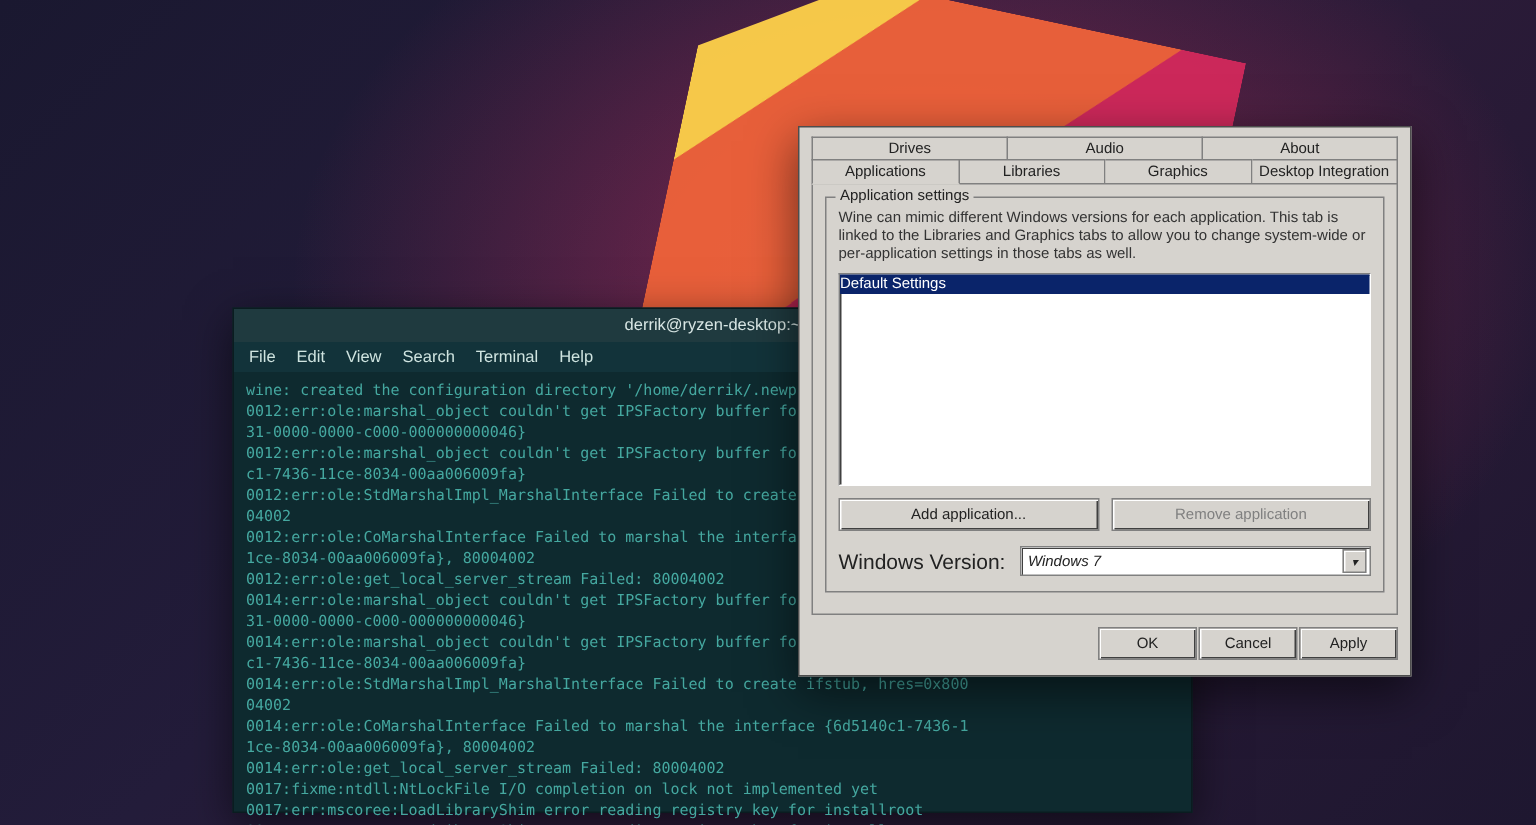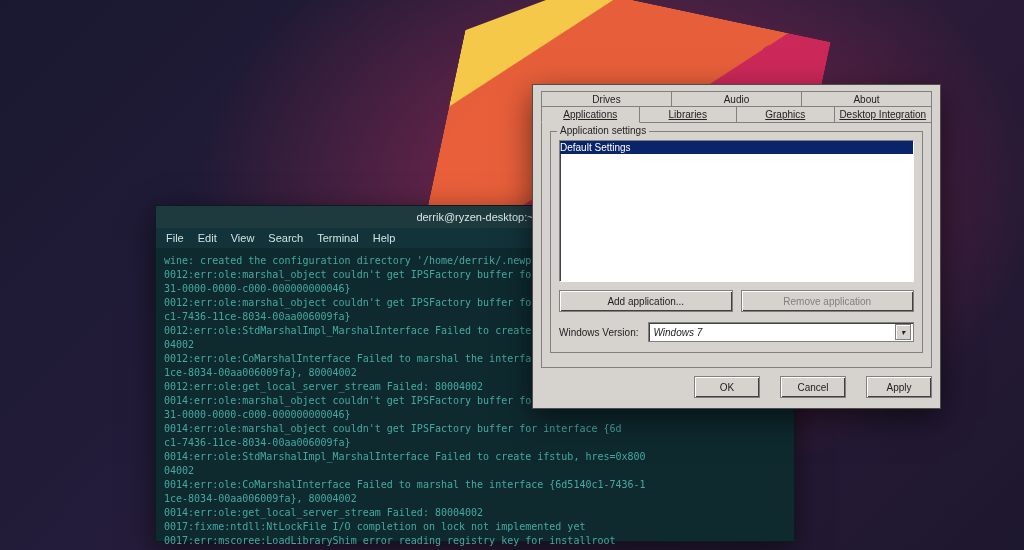--- a/index.html
+++ b/index.html
@@ -49,21 +49,21 @@
   .wine-title{
     height:22px;background:#3d3d3d;color:#fff;display:flex;align-items:center;justify-content:center;
     font-size:12px;font-weight:bold;position:relative;
   }
   .wine-close{
     position:absolute;right:4px;top:3px;width:16px;height:16px;background:#555;color:#fff;
     display:flex;align-items:center;justify-content:center;font-size:11px;border:1px solid #222;
   }
   .wine-inner{padding:6px 8px 10px;}
   .tabrow{display:flex;}
-  .tabrow2{margin-top:-1px;text-decoration:underline;}
+  .tabrow2{margin-top:-1px;}
   .tab{
     flex:1;border:1px solid #808080;border-bottom:none;background:#d6d3ce;
     text-align:center;padding:2px 0;font-size:10px;position:relative;
   }
   .tab+.tab{border-left:none;}
   .tab.active{background:#d6d3ce;z-index:2;border-bottom:1px solid #d6d3ce;margin-bottom:-1px;}
   .tabpanel{
     border:1px solid #808080;background:#d6d3ce;padding:8px;margin-top:0;
   }
   .group{
@@ -80,31 +80,31 @@
   .listbox .item{padding:1px 0;}
   .listbox .item.sel{background:#0a246a;color:#fff;}
   .btnrow{display:flex;gap:8px;margin-top:8px;}
   .winbtn{
     flex:1;height:20px;border:1px solid #808080;background:#d6d3ce;
     box-shadow:inset 1px 1px 0 #fff, inset -1px -1px 0 #404040;
     font-size:10px;display:flex;align-items:center;justify-content:center;
   }
   .winbtn.disabled{color:#808080;}
   .verrow{display:flex;align-items:center;gap:10px;margin-top:10px;}
-  .verrow label{font-size:10px;white-space:nowrap;}
+  .verrow label{font-size:14px;white-space:nowrap;}
   .combo{
     flex:1;height:18px;border:1px solid #808080;background:#fff;
     box-shadow:inset 1px 1px 0 #404040;display:flex;align-items:center;justify-content:space-between;
     padding:0 2px 0 4px;font-size:10px;font-style:italic;
   }
   .combo .arrow{
     width:14px;height:14px;background:#d6d3ce;border:1px solid #808080;
     box-shadow:inset 1px 1px 0 #fff;display:flex;align-items:center;justify-content:center;font-size:8px;
   }
-  .dlg-btns{display:flex;justify-content:flex-end;gap:20px;margin-top:8px;}
+  .dlg-btns{display:flex;justify-content:flex-end;gap:1px;margin-top:8px;}
   .dlg-btns .winbtn{flex:0 0 64px;}
 </style>
 </head>
 <body>
 
 <div class="desktop">
   <div class="art"></div>
 
   <div class="term">
     <div class="term-title">
@@ -137,20 +137,21 @@
       <div class="tabrow tabrow2">
         <div class="tab active">Applications</div>
         <div class="tab">Libraries</div>
         <div class="tab">Graphics</div>
         <div class="tab">Desktop Integration</div>
       </div>
 
       <div class="tabpanel">
         <div class="group">
           <span class="group-label">Application settings</span>
+          <div class="help">Wine can mimic different Windows versions for each application. This tab is linked to the Libraries and Graphics tabs to allow you to change system-wide or per-application settings in those tabs as well.</div>
           <div class="listbox">
             <div class="item sel">Default Settings</div>
           </div>
           <div class="btnrow">
             <div class="winbtn">Add application...</div>
             <div class="winbtn disabled">Remove application</div>
           </div>
           <div class="verrow">
             <label>Windows Version:</label>
             <div class="combo">

